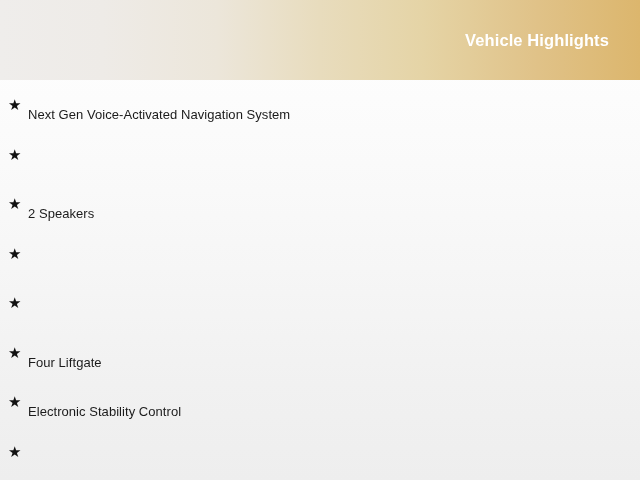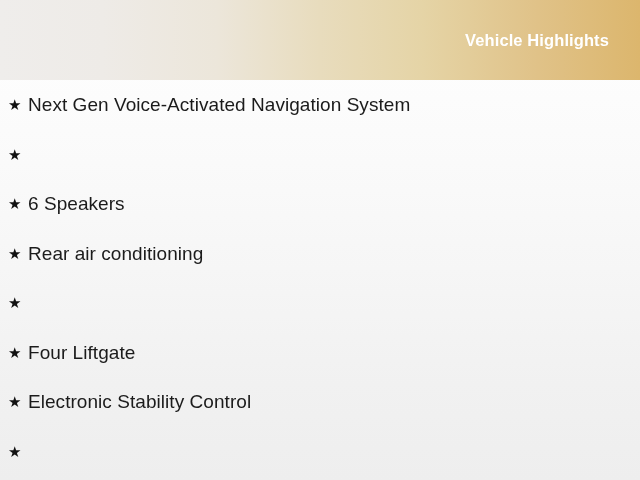--- a/index.html
+++ b/index.html
@@ -71,24 +71,24 @@
     width: 14px;
     height: 49.5px;
     line-height: 49.5px;
     font-size: 15px;
     color: #111111;
     text-align: left;
   }
   .highlight-label {
     position: absolute;
     left: 28px;
-    top: 0;
+    top: 10px;
     height: 49.5px;
     line-height: 49.5px;
-    font-size: 19px;
+    font-size: 13px;
     color: #1b1b1b;
     letter-spacing: 0.05px;
   }
 </style>
 </head>
 <body>
 
 <div id="page">
 
   <div id="header">
@@ -98,25 +98,24 @@
   <ul id="highlights-list">
     <li class="highlight-item">
       <span class="bullet-star">★</span>
       <span class="highlight-label">Next Gen Voice-Activated Navigation System</span>
     </li>
     <li class="highlight-item">
       <span class="bullet-star">★</span>
     </li>
     <li class="highlight-item">
       <span class="bullet-star">★</span>
-      <span class="highlight-label">6 Speakers</span>
+      <span class="highlight-label">2 Speakers</span>
     </li>
     <li class="highlight-item">
       <span class="bullet-star">★</span>
-      <span class="highlight-label">Rear air conditioning</span>
     </li>
     <li class="highlight-item">
       <span class="bullet-star">★</span>
     </li>
     <li class="highlight-item">
       <span class="bullet-star">★</span>
       <span class="highlight-label">Four Liftgate</span>
     </li>
     <li class="highlight-item">
       <span class="bullet-star">★</span>

